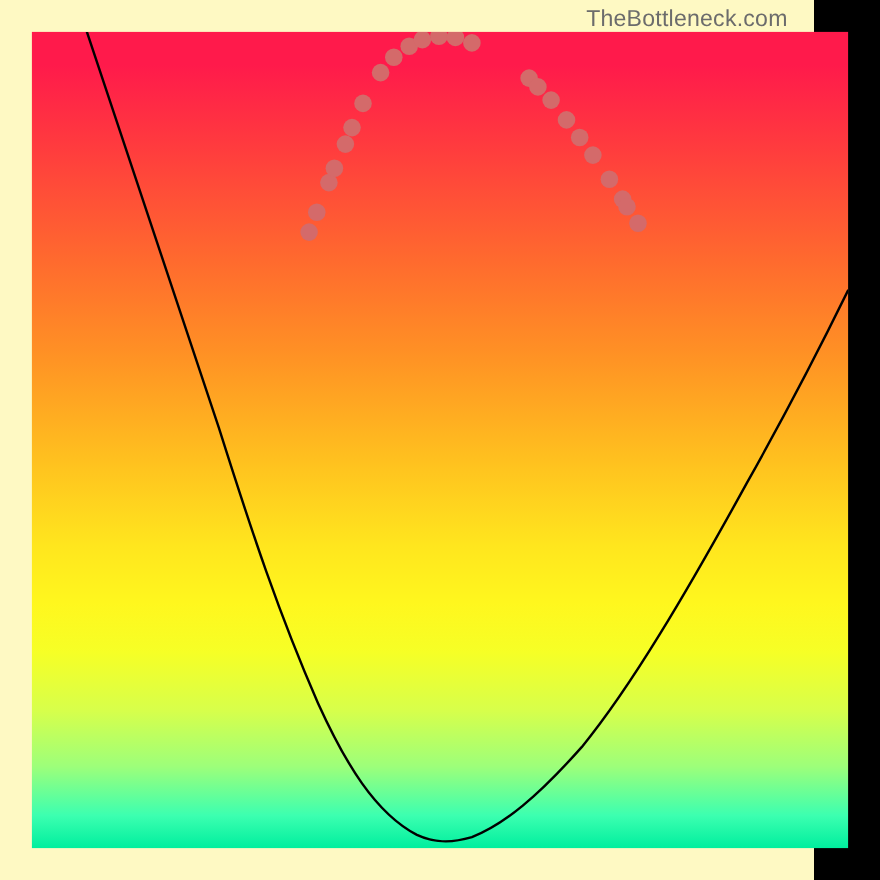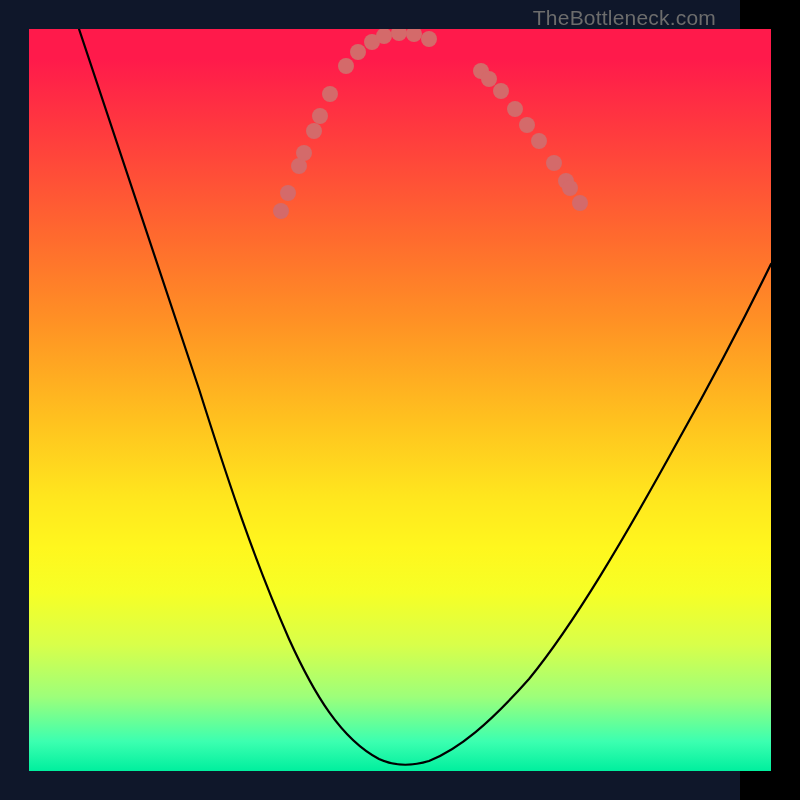--- a/index.html
+++ b/index.html
@@ -8,21 +8,21 @@
     width: 800px;
     height: 800px;
     background: #000;
     overflow: hidden;
     font-family: Arial, Helvetica, sans-serif;
   }
   .stage {
     position: relative;
     width: 740px;
     height: 800px;
-    background: #0f172a;
+    background: #fef9c3;
   }
   .plot {
     position: absolute;
     left: 29px;
     top: 29px;
     width: 742px;
     height: 742px;
     background: linear-gradient(
       to bottom,
       #ff1a4b 0%,

